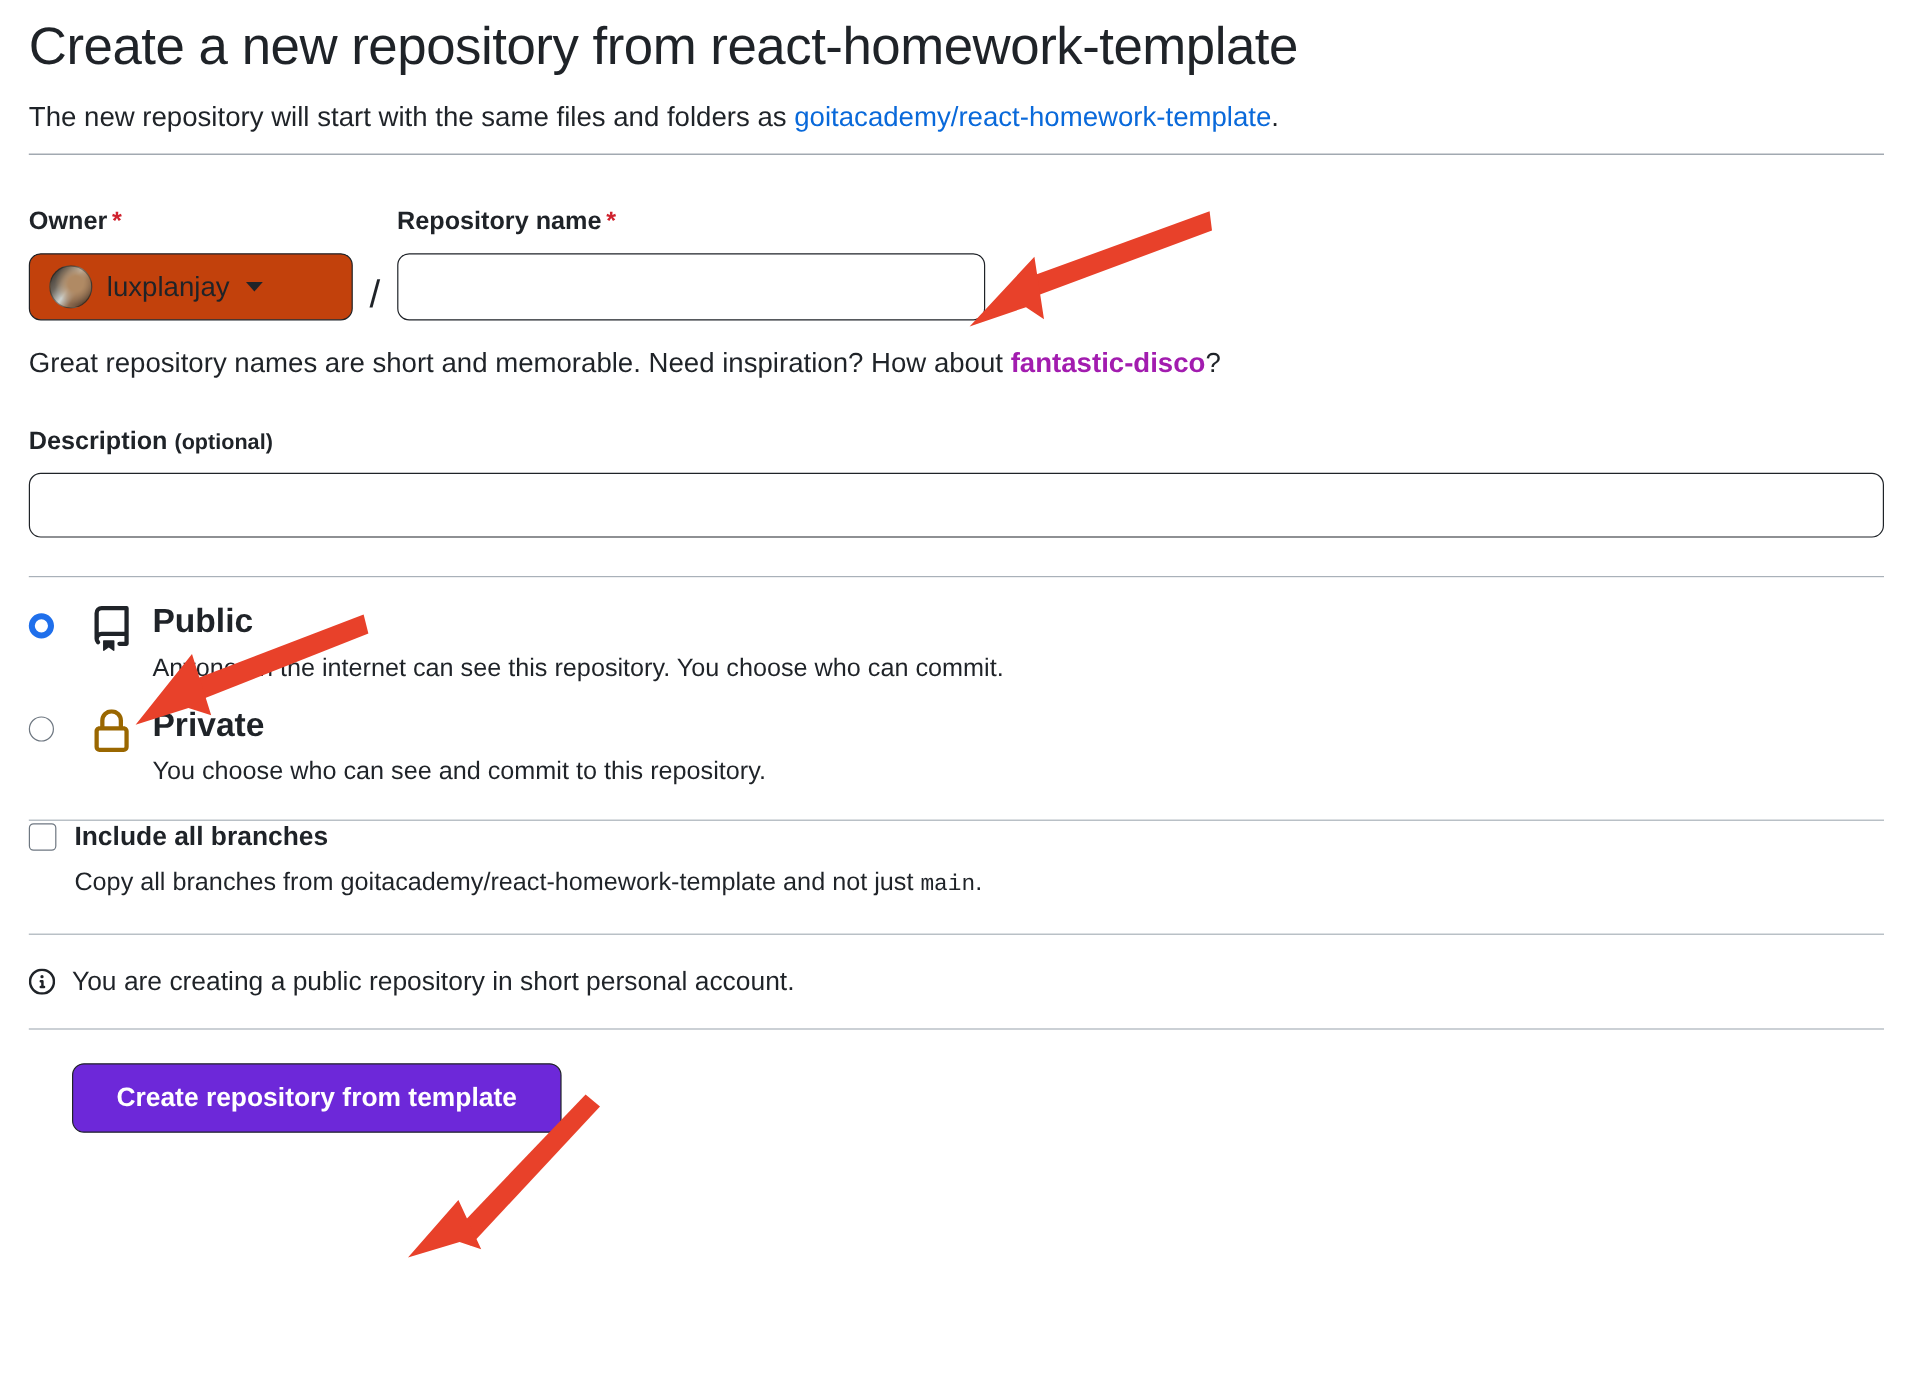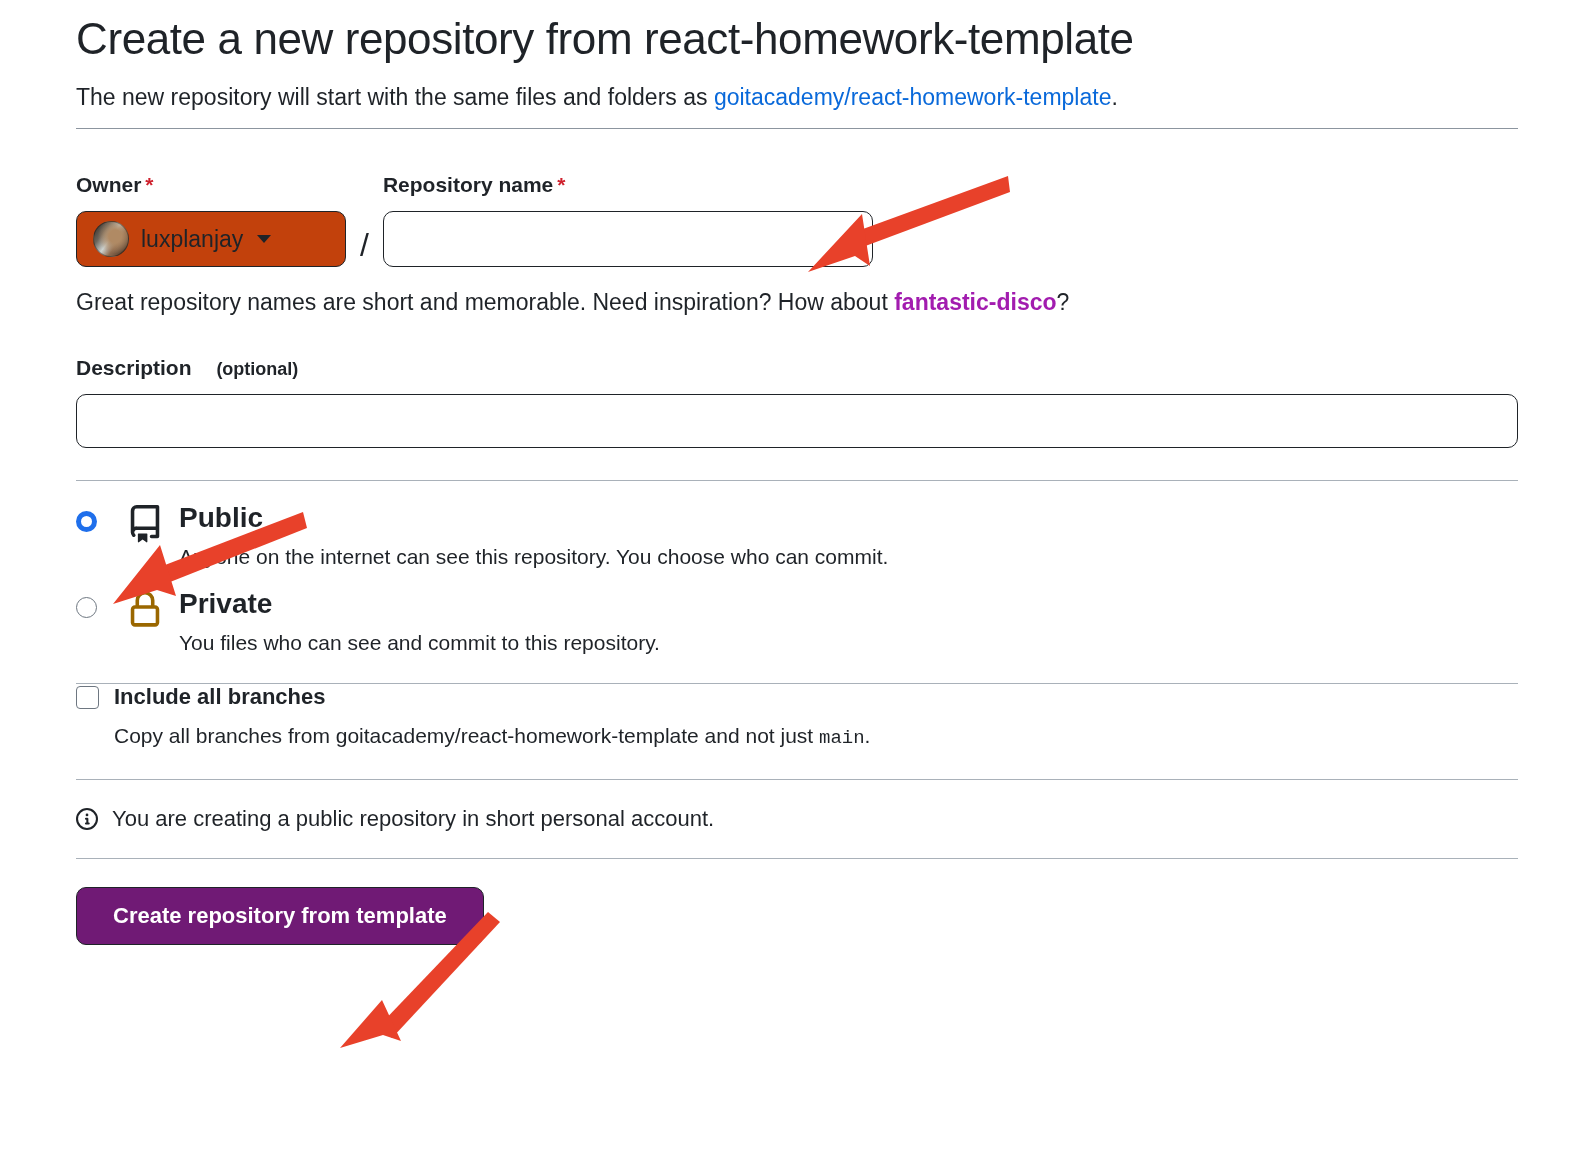--- a/index.html
+++ b/index.html
@@ -13,21 +13,21 @@
     font-family: "Liberation Sans", "DejaVu Sans", sans-serif;
     color: #1f2328;
     position: relative;
     overflow: hidden;
   }
   .page {
     position: relative;
     width: 1594px;
     height: 1060px;
     box-sizing: border-box;
-    padding: 0 76px;
+    padding: 0 24px;
   }
 
   
   .page-title {
     font-size: 44px;
     font-weight: 400;
     line-height: 1.15;
     letter-spacing: -0.4px;
     margin: 0;
     padding-top: 14px;
@@ -137,21 +137,20 @@
   
   .desc-block { margin-top: 40px; }
   .desc-label {
     font-size: 21px;
     font-weight: bold;
     color: #1f2328;
   }
   .desc-label .optional {
     font-size: 18px;
     font-weight: bold;
-    margin-left: 19px;
   }
   .desc-input {
     display: block;
     width: 100%;
     margin-top: 14px;
     height: 54px;
   }
   .rule-2 { margin-top: 32px; }
 
   
@@ -249,30 +248,31 @@
     font-size: 22px;
     color: #1f2328;
   }
 
   
   .submit-btn {
     margin-top: 28px;
     display: inline-flex;
     align-items: center;
     justify-content: center;
-    background: #701a75;
+    background: #6d28d9;
     border: 1.5px solid #1f2328;
     border-radius: 10px;
     color: #ffffff;
     font-size: 22px;
     font-weight: bold;
     font-family: inherit;
     height: 58px;
     padding: 0 36px;
     cursor: default;
+    margin-left: 36px;
   }
 
   
   .arrows {
     position: absolute;
     left: 0; top: 0;
     width: 1594px;
     height: 1152px;
     pointer-events: none;
   }
@@ -345,21 +345,21 @@
 
     <div class="vis-item">
       <span class="radio"></span>
       <span class="vis-icon">
         <svg width="38" height="38" viewBox="0 0 16 16" aria-hidden="true">
           <path fill="#9a6700" d="M4 4a4 4 0 0 1 8 0v2h.25c.966 0 1.75.784 1.75 1.75v5.5A1.75 1.75 0 0 1 12.25 15h-8.5A1.75 1.75 0 0 1 2 13.25v-5.5C2 6.784 2.784 6 3.75 6H4Zm8.25 3.5h-8.5a.25.25 0 0 0-.25.25v5.5c0 .138.112.25.25.25h8.5a.25.25 0 0 0 .25-.25v-5.5a.25.25 0 0 0-.25-.25ZM10.5 6V4a2.5 2.5 0 1 0-5 0v2Z"></path>
         </svg>
       </span>
       <span class="vis-text">
         <span class="vis-title">Private</span>
-        <span class="vis-desc" style="display:block">You files who can see and commit to this repository.</span>
+        <span class="vis-desc" style="display:block">You choose who can see and commit to this repository.</span>
       </span>
     </div>
 
   </div>
 
   <hr class="divider thin rule-3">
 
   <div class="branch-block">
     <div class="branch-row">
       <span class="checkbox"></span>

